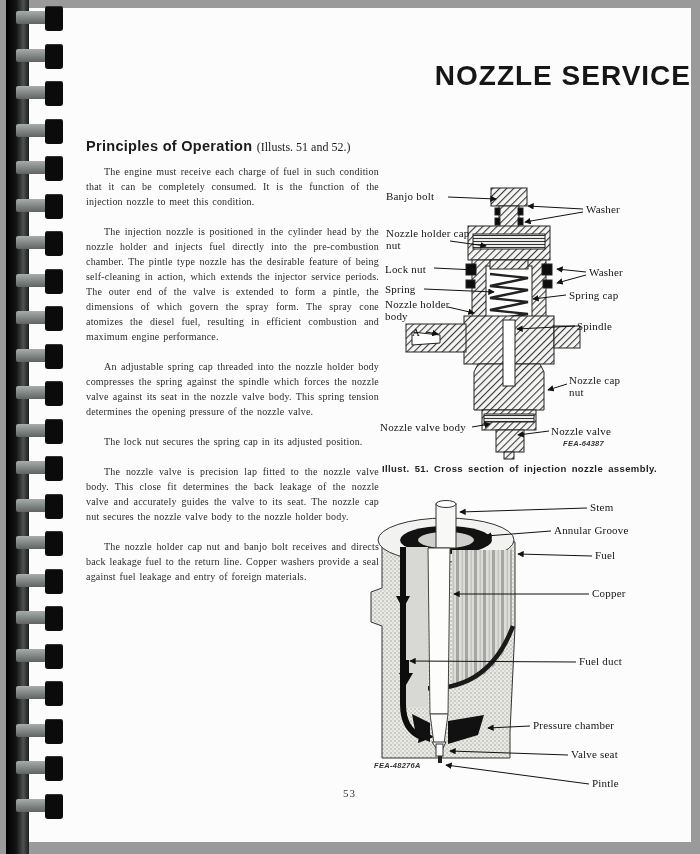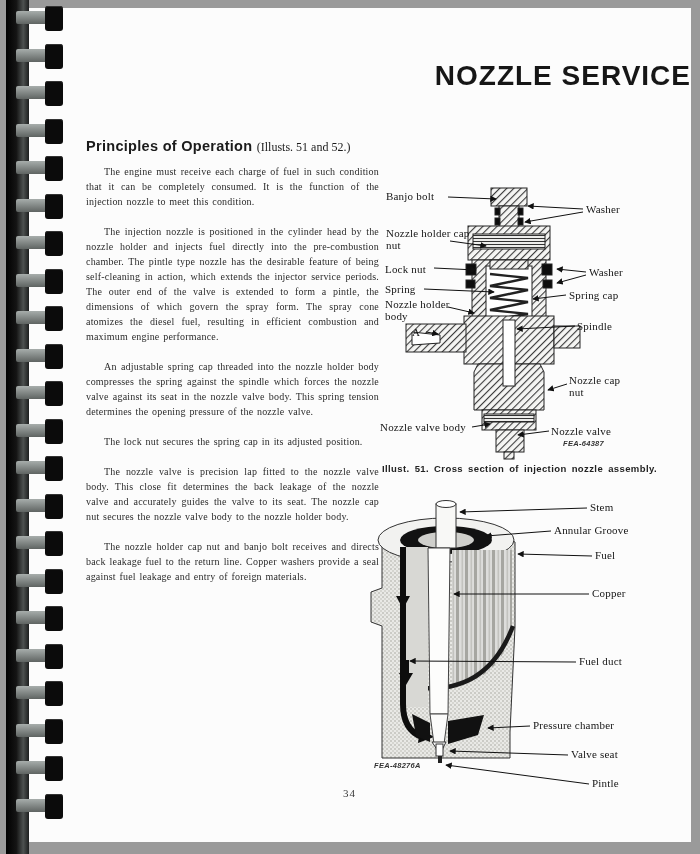--- a/index.html
+++ b/index.html
@@ -212,21 +212,21 @@
     <div class="flabel" style="left:188px;top:32px">Annular Groove</div>
     <div class="flabel" style="left:229px;top:57px">Fuel</div>
     <div class="flabel" style="left:226px;top:95px">Copper</div>
     <div class="flabel" style="left:213px;top:163px">Fuel duct</div>
     <div class="flabel" style="left:167px;top:227px">Pressure chamber</div>
     <div class="flabel" style="left:205px;top:256px">Valve seat</div>
     <div class="flabel" style="left:226px;top:285px">Pintle</div>
     <div class="fcode" style="left:8px;top:269px">FEA-48276A</div>
   </div>
 
-  <div class="page-num">34</div>
+  <div class="page-num">53</div>
 </div>
 
 <div class="binding">
   <div class="binding-bar"></div>
   <div id="teeth">
       <div class="tooth" style="top: 6px;">
         <div class="tooth-band"></div>
         <div class="tooth-cap"></div>
       </div>
       <div class="tooth" style="top: 43.5px;">

